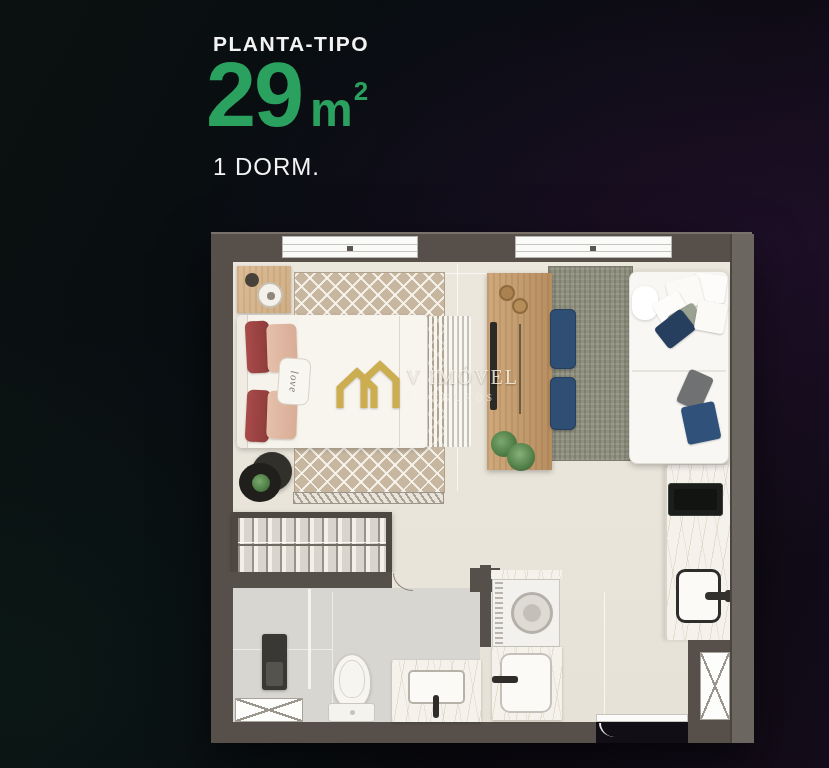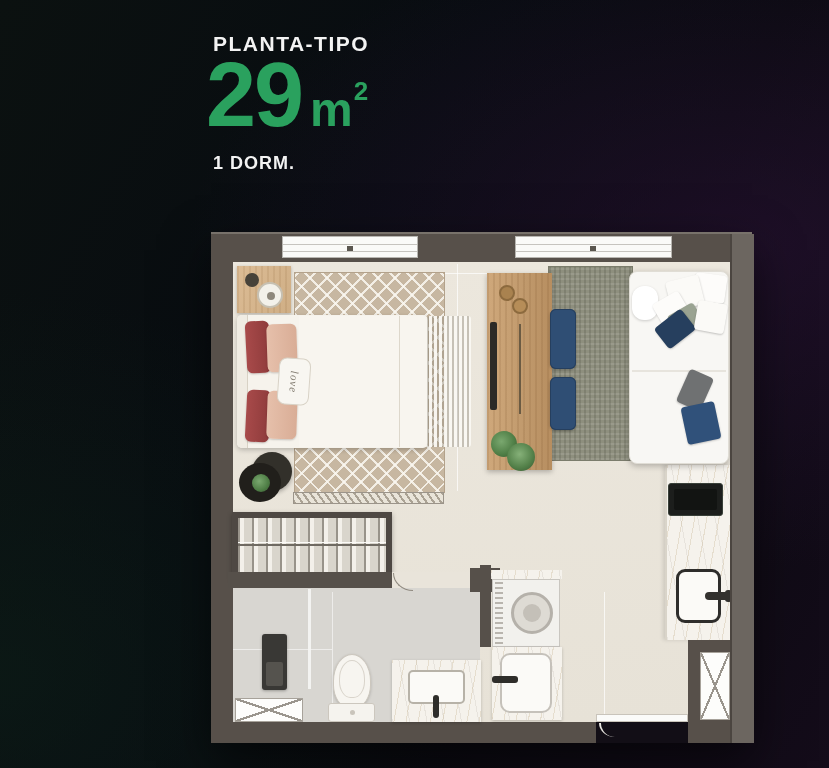--- a/index.html
+++ b/index.html
@@ -10,21 +10,21 @@
       radial-gradient(900px 520px at 90% 32%, rgba(44,19,56,.55), transparent 62%),
       radial-gradient(760px 640px at 0% 88%, rgba(13,34,25,.50), transparent 60%),
       linear-gradient(118deg,#0b1110 0%,#080c11 40%,#0a0a10 64%,#140c1a 100%);
   }
   
   .kicker{position:absolute;left:213px;top:32px;color:#f3f3f3;font-size:21px;font-weight:bold;letter-spacing:1.5px;text-align:center;}
   .area-row{position:absolute;left:206px;top:50px;display:flex;align-items:baseline;color:#2aa15e;}
   .area-number{font-size:90px;font-weight:bold;line-height:1;letter-spacing:-2px;}
   .area-unit{font-size:48px;font-weight:bold;margin-left:8px;line-height:1;}
   .area-exp{font-size:26px;font-weight:bold;position:relative;top:-26px;margin-left:1px;}
-  .dorm{position:absolute;left:213px;top:153px;color:#f3f3f3;font-size:18px;font-weight:bold;letter-spacing:1px;}
+  .dorm{position:absolute;left:213px;top:153px;color:#f3f3f3;font-size:24px;font-weight:normal;letter-spacing:1px;}
 
   
   .plan{position:absolute;left:211px;top:232px;width:541px;height:509px;background:#57504a;
         box-shadow:0 18px 45px rgba(0,0,0,.55);border-top:2px solid #78726b;}
   .plan *{position:absolute;}
   .right-wall{left:519px;top:0;width:22px;height:509px;background:#6c6660;border-left:2px solid #4b4540;}
   .entry-opening{left:385px;top:488px;width:92px;height:21px;background:#120e16;}
   .entry-door-leaf{left:385px;top:480px;width:92px;height:8px;background:#fbfbf9;border:1px solid #c9c4bb;box-sizing:border-box;}
   .entry-hook{left:388px;top:489px;width:14px;height:14px;border-left:2px solid #e8e6e0;border-bottom:0;border-bottom-left-radius:100%;}
 
@@ -310,14 +310,24 @@
       <div class="ln a"></div>
       <div class="ln b"></div>
       <div class="tick"></div>
     </div>
     <div class="entry-opening"></div>
     <div class="entry-door-leaf"></div>
     <div class="entry-hook"></div>
 
   </div>
 
+  <div class="watermark">
+    <svg class="wm-icon" viewBox="0 0 64 52" xmlns="http://www.w3.org/2000/svg">
+      <path d="M4 50 V30 L21 14 L38 30 V50" fill="none" stroke="#c9a742" stroke-width="7" stroke-linejoin="miter"></path>
+      <path d="M28 50 V22 L44 7 L60 22 V50" fill="none" stroke="#c9a742" stroke-width="7" stroke-linejoin="miter"></path>
+    </svg>
+    <div class="wm-texts">
+      <span class="wm-brand">V IMÓVEL</span>
+      <span class="wm-tagline">E SEGUROS</span>
+    </div>
+  </div>
 
 </div>
 
 </body></html>

